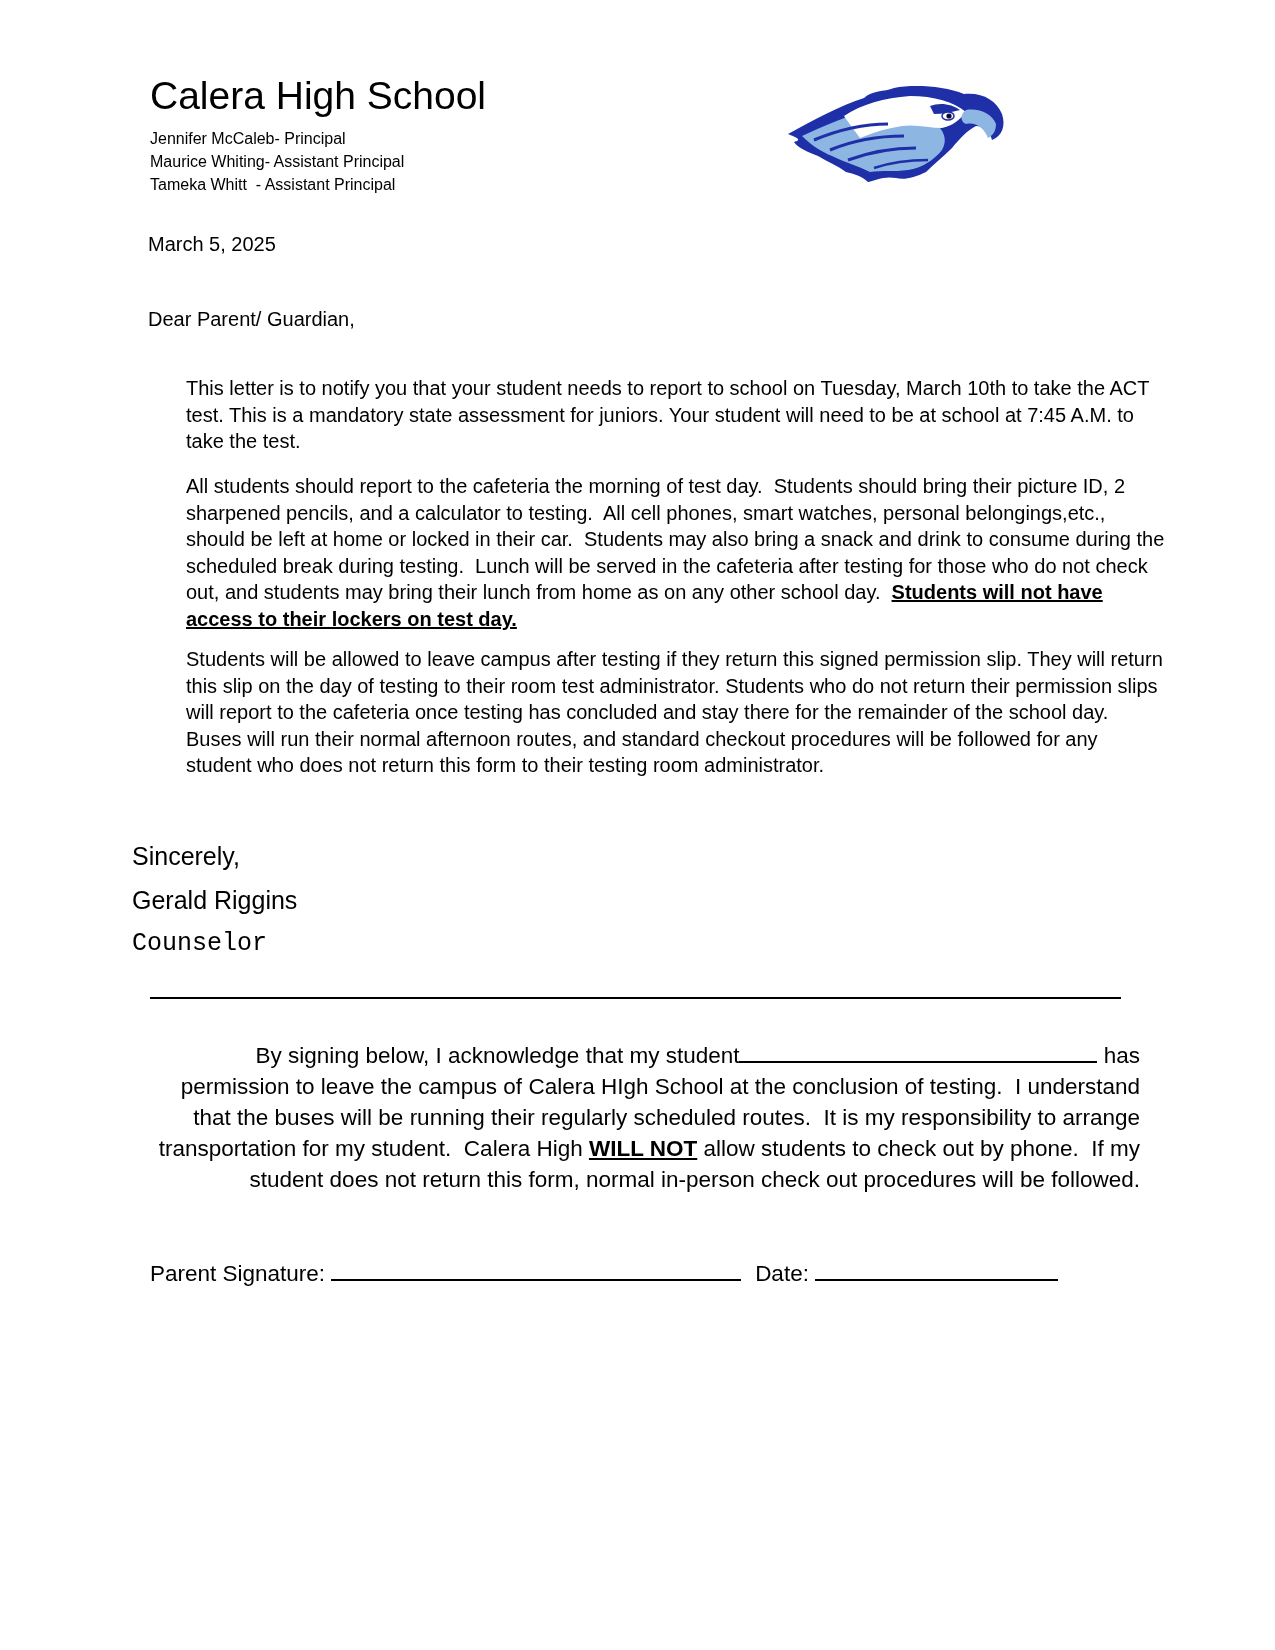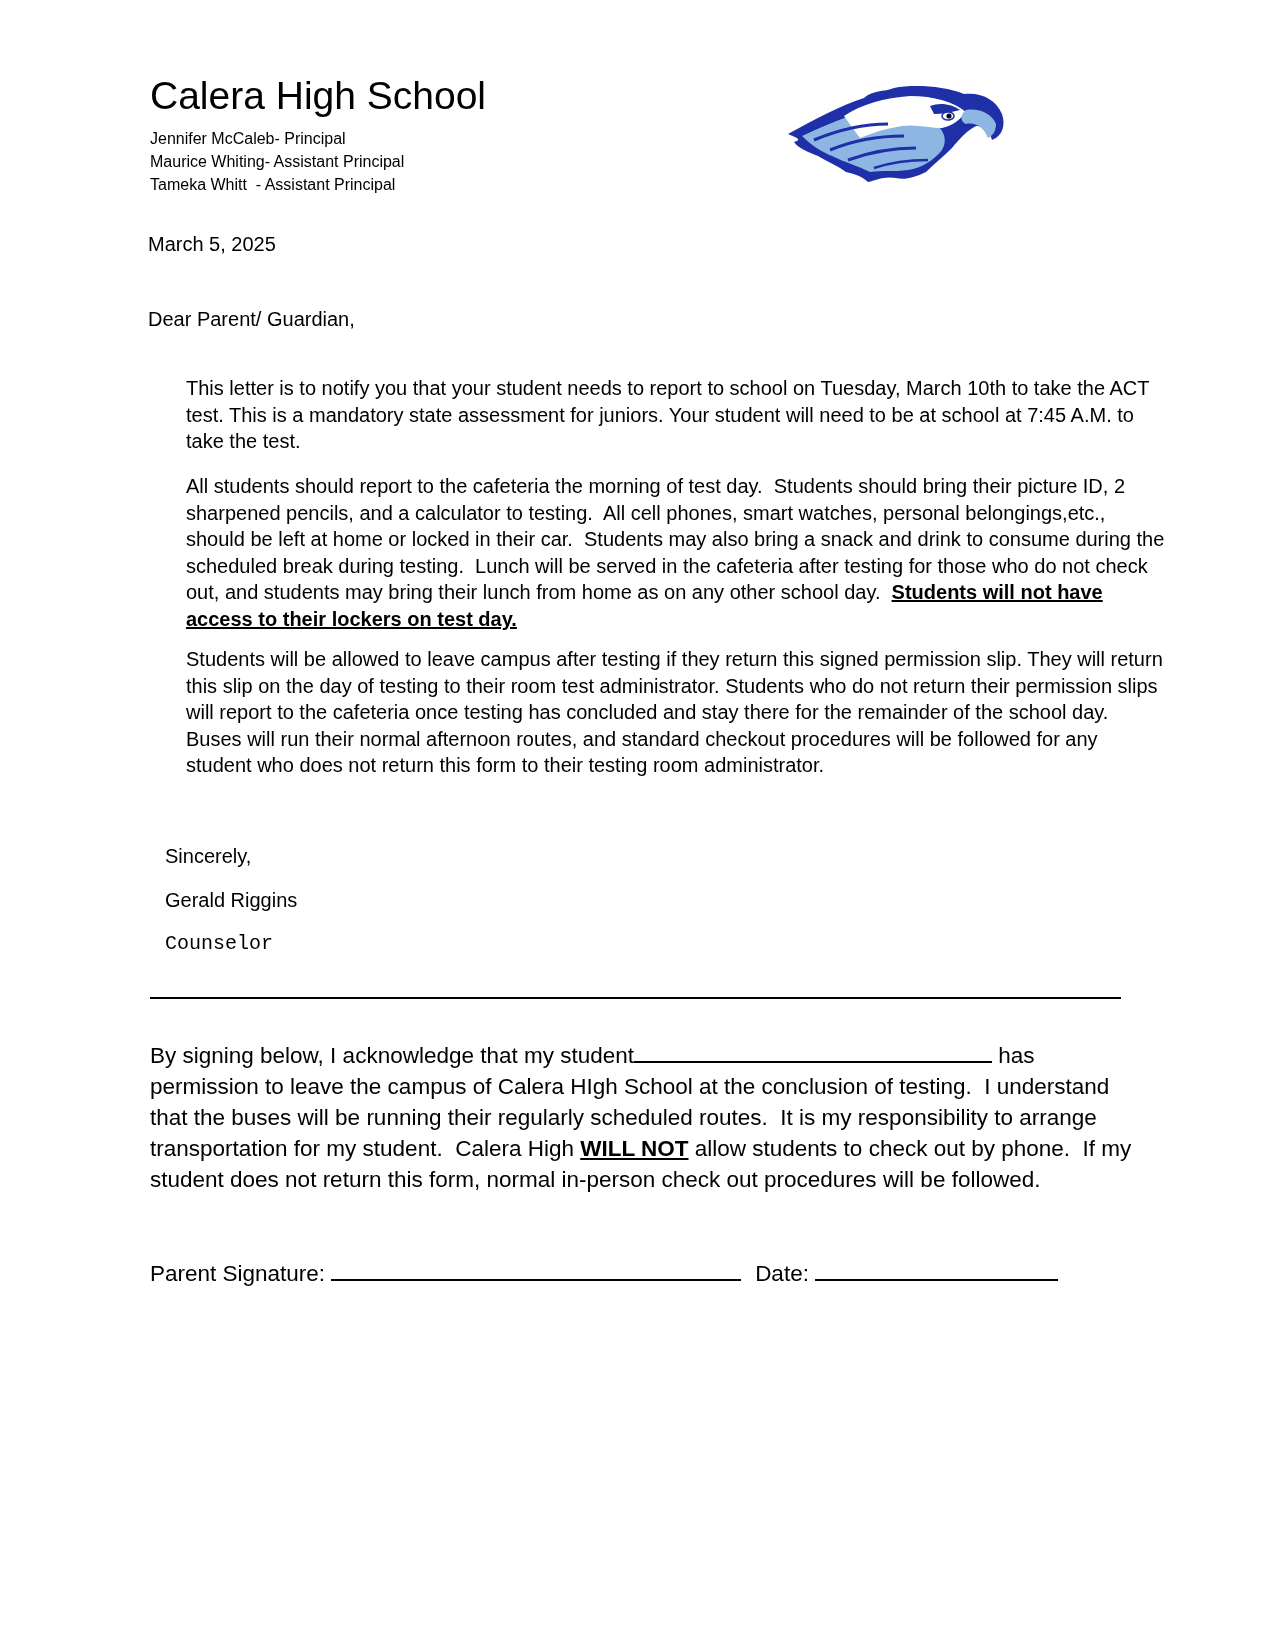--- a/index.html
+++ b/index.html
@@ -10,26 +10,26 @@
     .staff { left: 150px; top: 127px; font-size: 16px; font-weight: normal; line-height: 23px; white-space: nowrap; }
     .staff div { height: 23px; }
     .logo { left: 784px; top: 82px; width: 222px; height: 100px; }
     .date { left: 148px; top: 231px; font-size: 20px; line-height: 26px; white-space: nowrap; }
     .greeting { left: 148px; top: 306px; font-size: 20px; line-height: 26px; white-space: nowrap; }
     .body { left: 150px; width: 980px; font-size: 20px; line-height: 26.6px; margin-left: 36px; }
     .p1 { top: 375px; }
     .p2 { top: 473px; }
     .p3 { top: 646px; }
     .em-under { font-weight: bold; text-decoration: underline; }
-    .closing { left: 165px; font-size: 20px; line-height: 26px; white-space: nowrap; }
+    .closing { left: 132px; font-size: 25px; line-height: 26px; white-space: nowrap; }
     .c1 { top: 843px; }
     .c2 { top: 887px; }
     .c3 { top: 931px; font-family: Liberation Mono, monospace; }
     .rule { left: 150px; top: 997px; width: 971px; height: 0; border-top: 2.5px solid #000; }
-    .ack { left: 150px; top: 1038px; width: 990px; font-size: 22.5px; line-height: 31.2px; }
+    .ack { left: 150px; top: 1038px; width: 990px; font-size: 22.5px; line-height: 31.2px; text-align: right; }
     .blank { display: inline-block; border-bottom: 2.5px solid #000; vertical-align: baseline; height: 1em; }
     .blank-student { width: 358px; }
     .sigline { left: 150px; top: 1256px; font-size: 22.5px; line-height: 30px; white-space: nowrap; }
     .blank-sig { width: 410px; margin-left: 6px; }
     .blank-date { width: 243px; margin-left: 6px; }
     .sp { display: inline-block; width: 14px; }
   </style>
 </head>
 <body>
 

